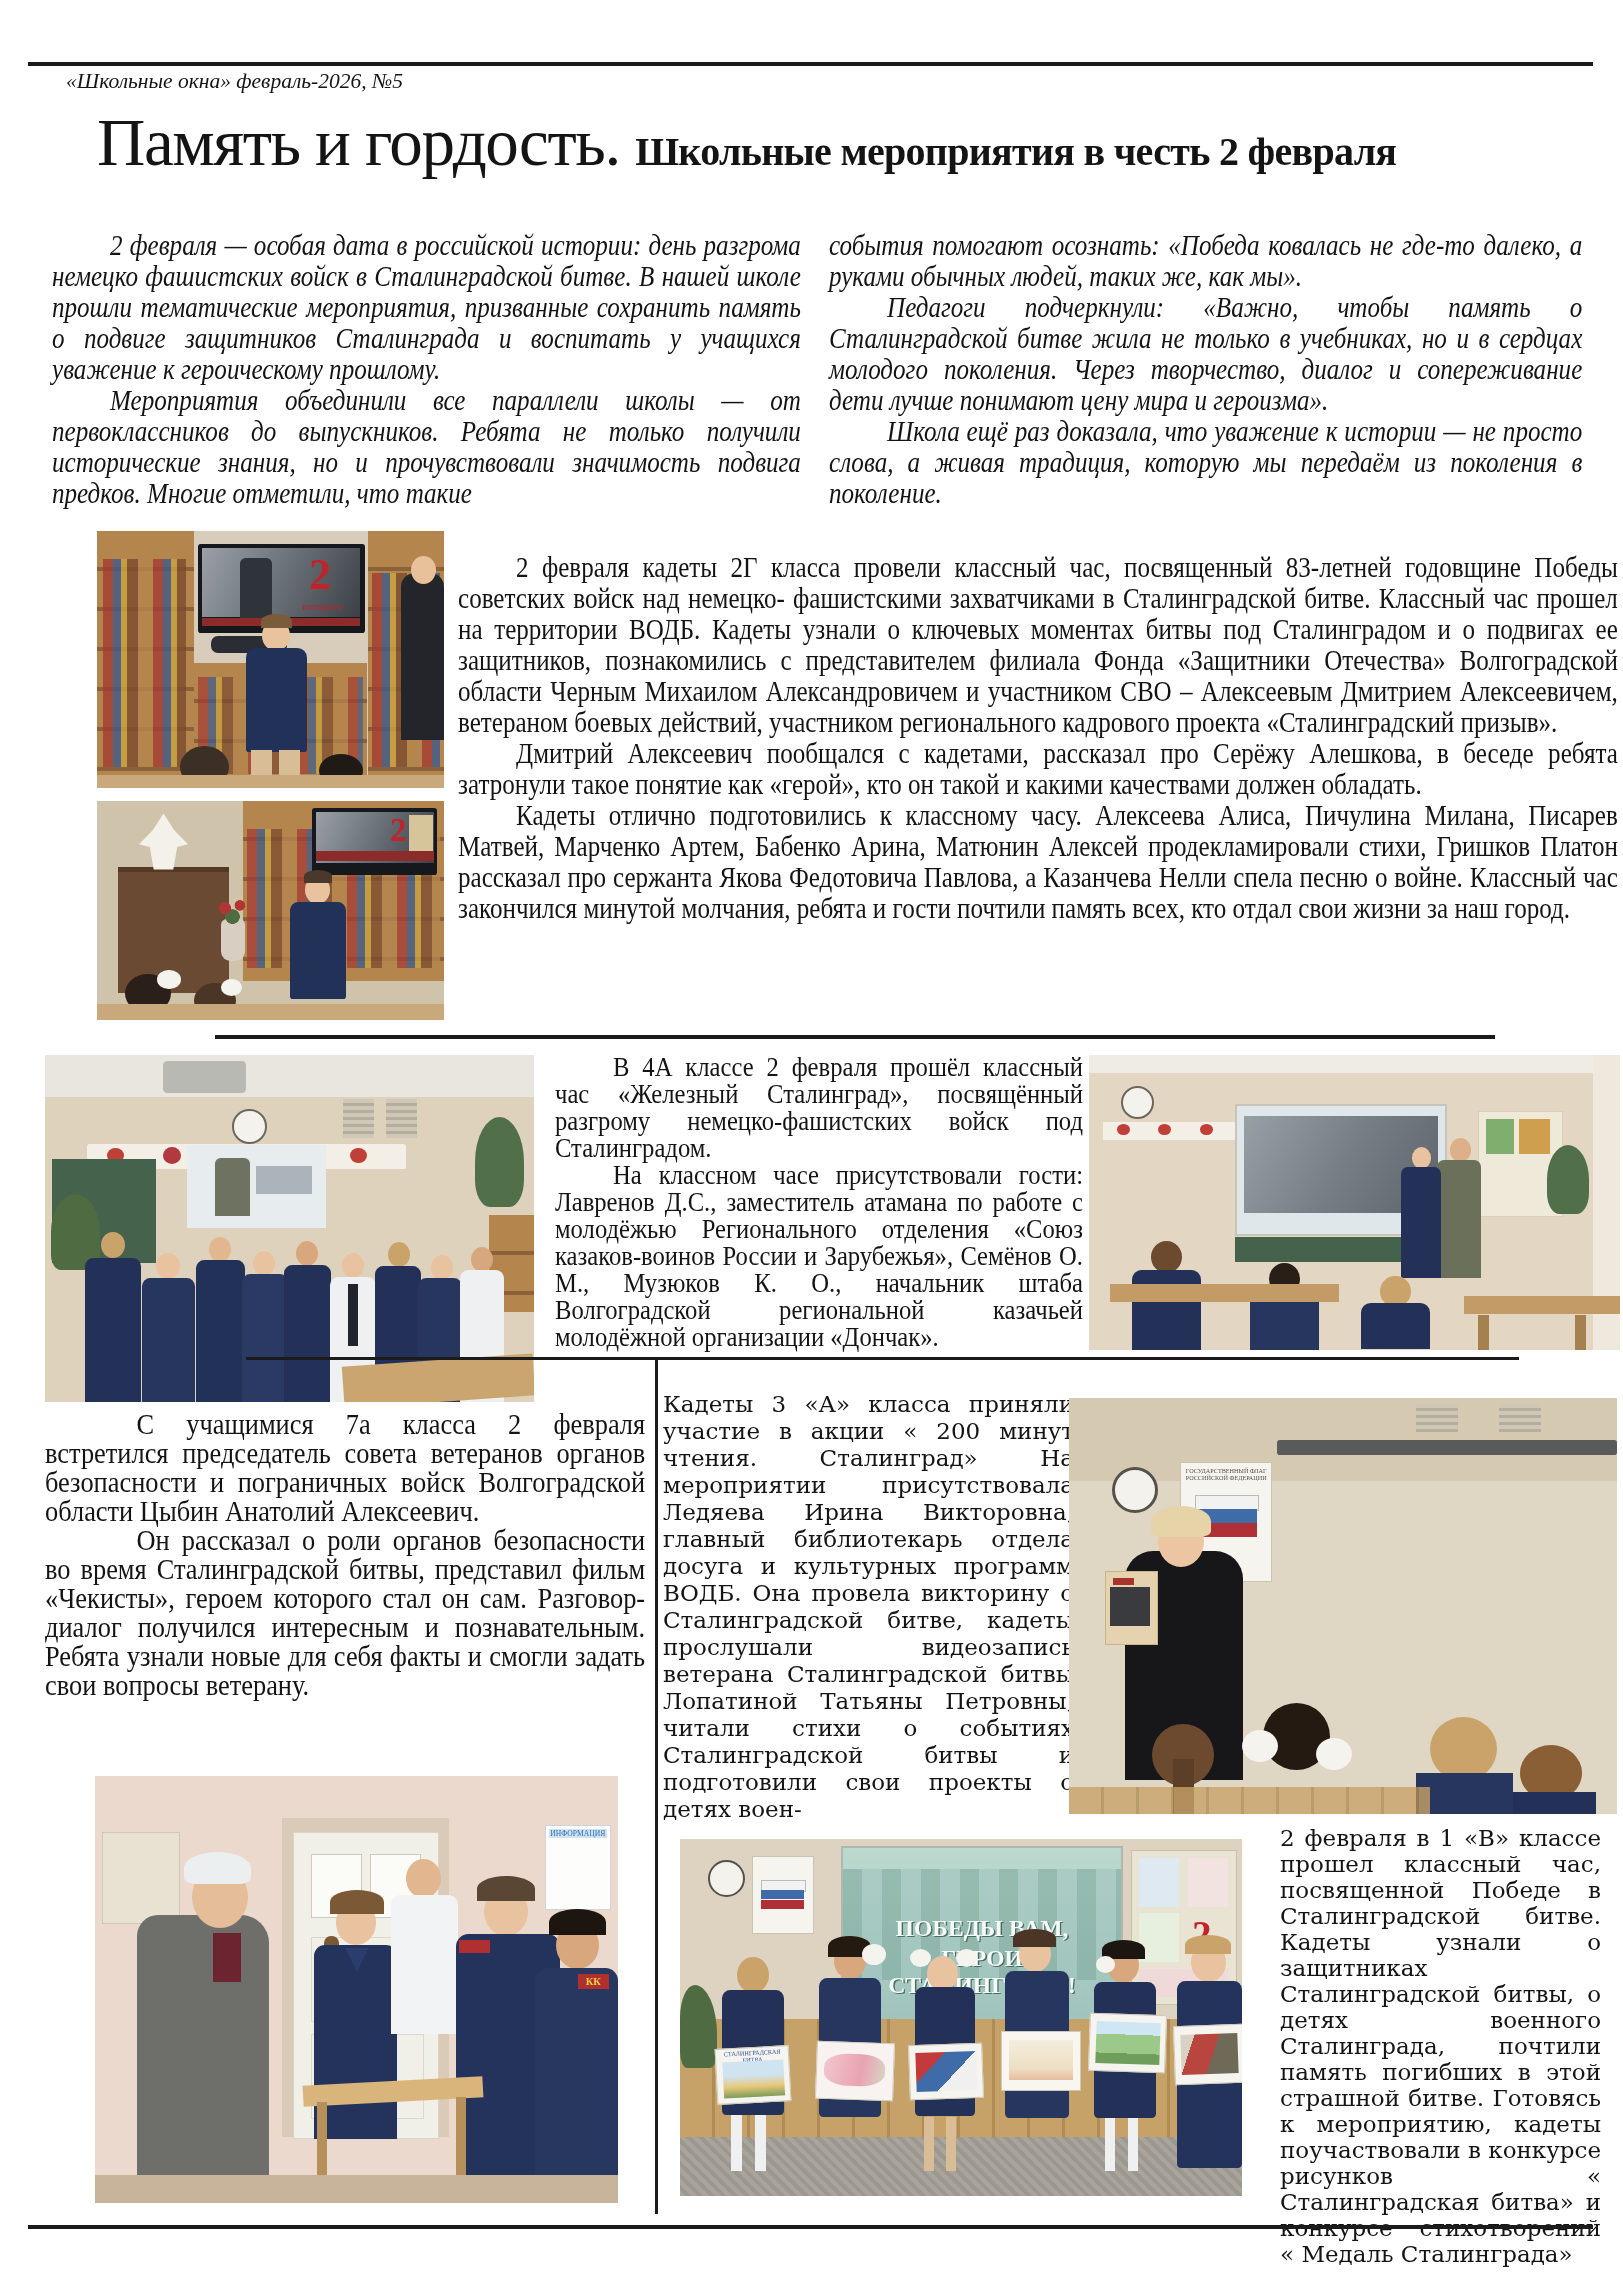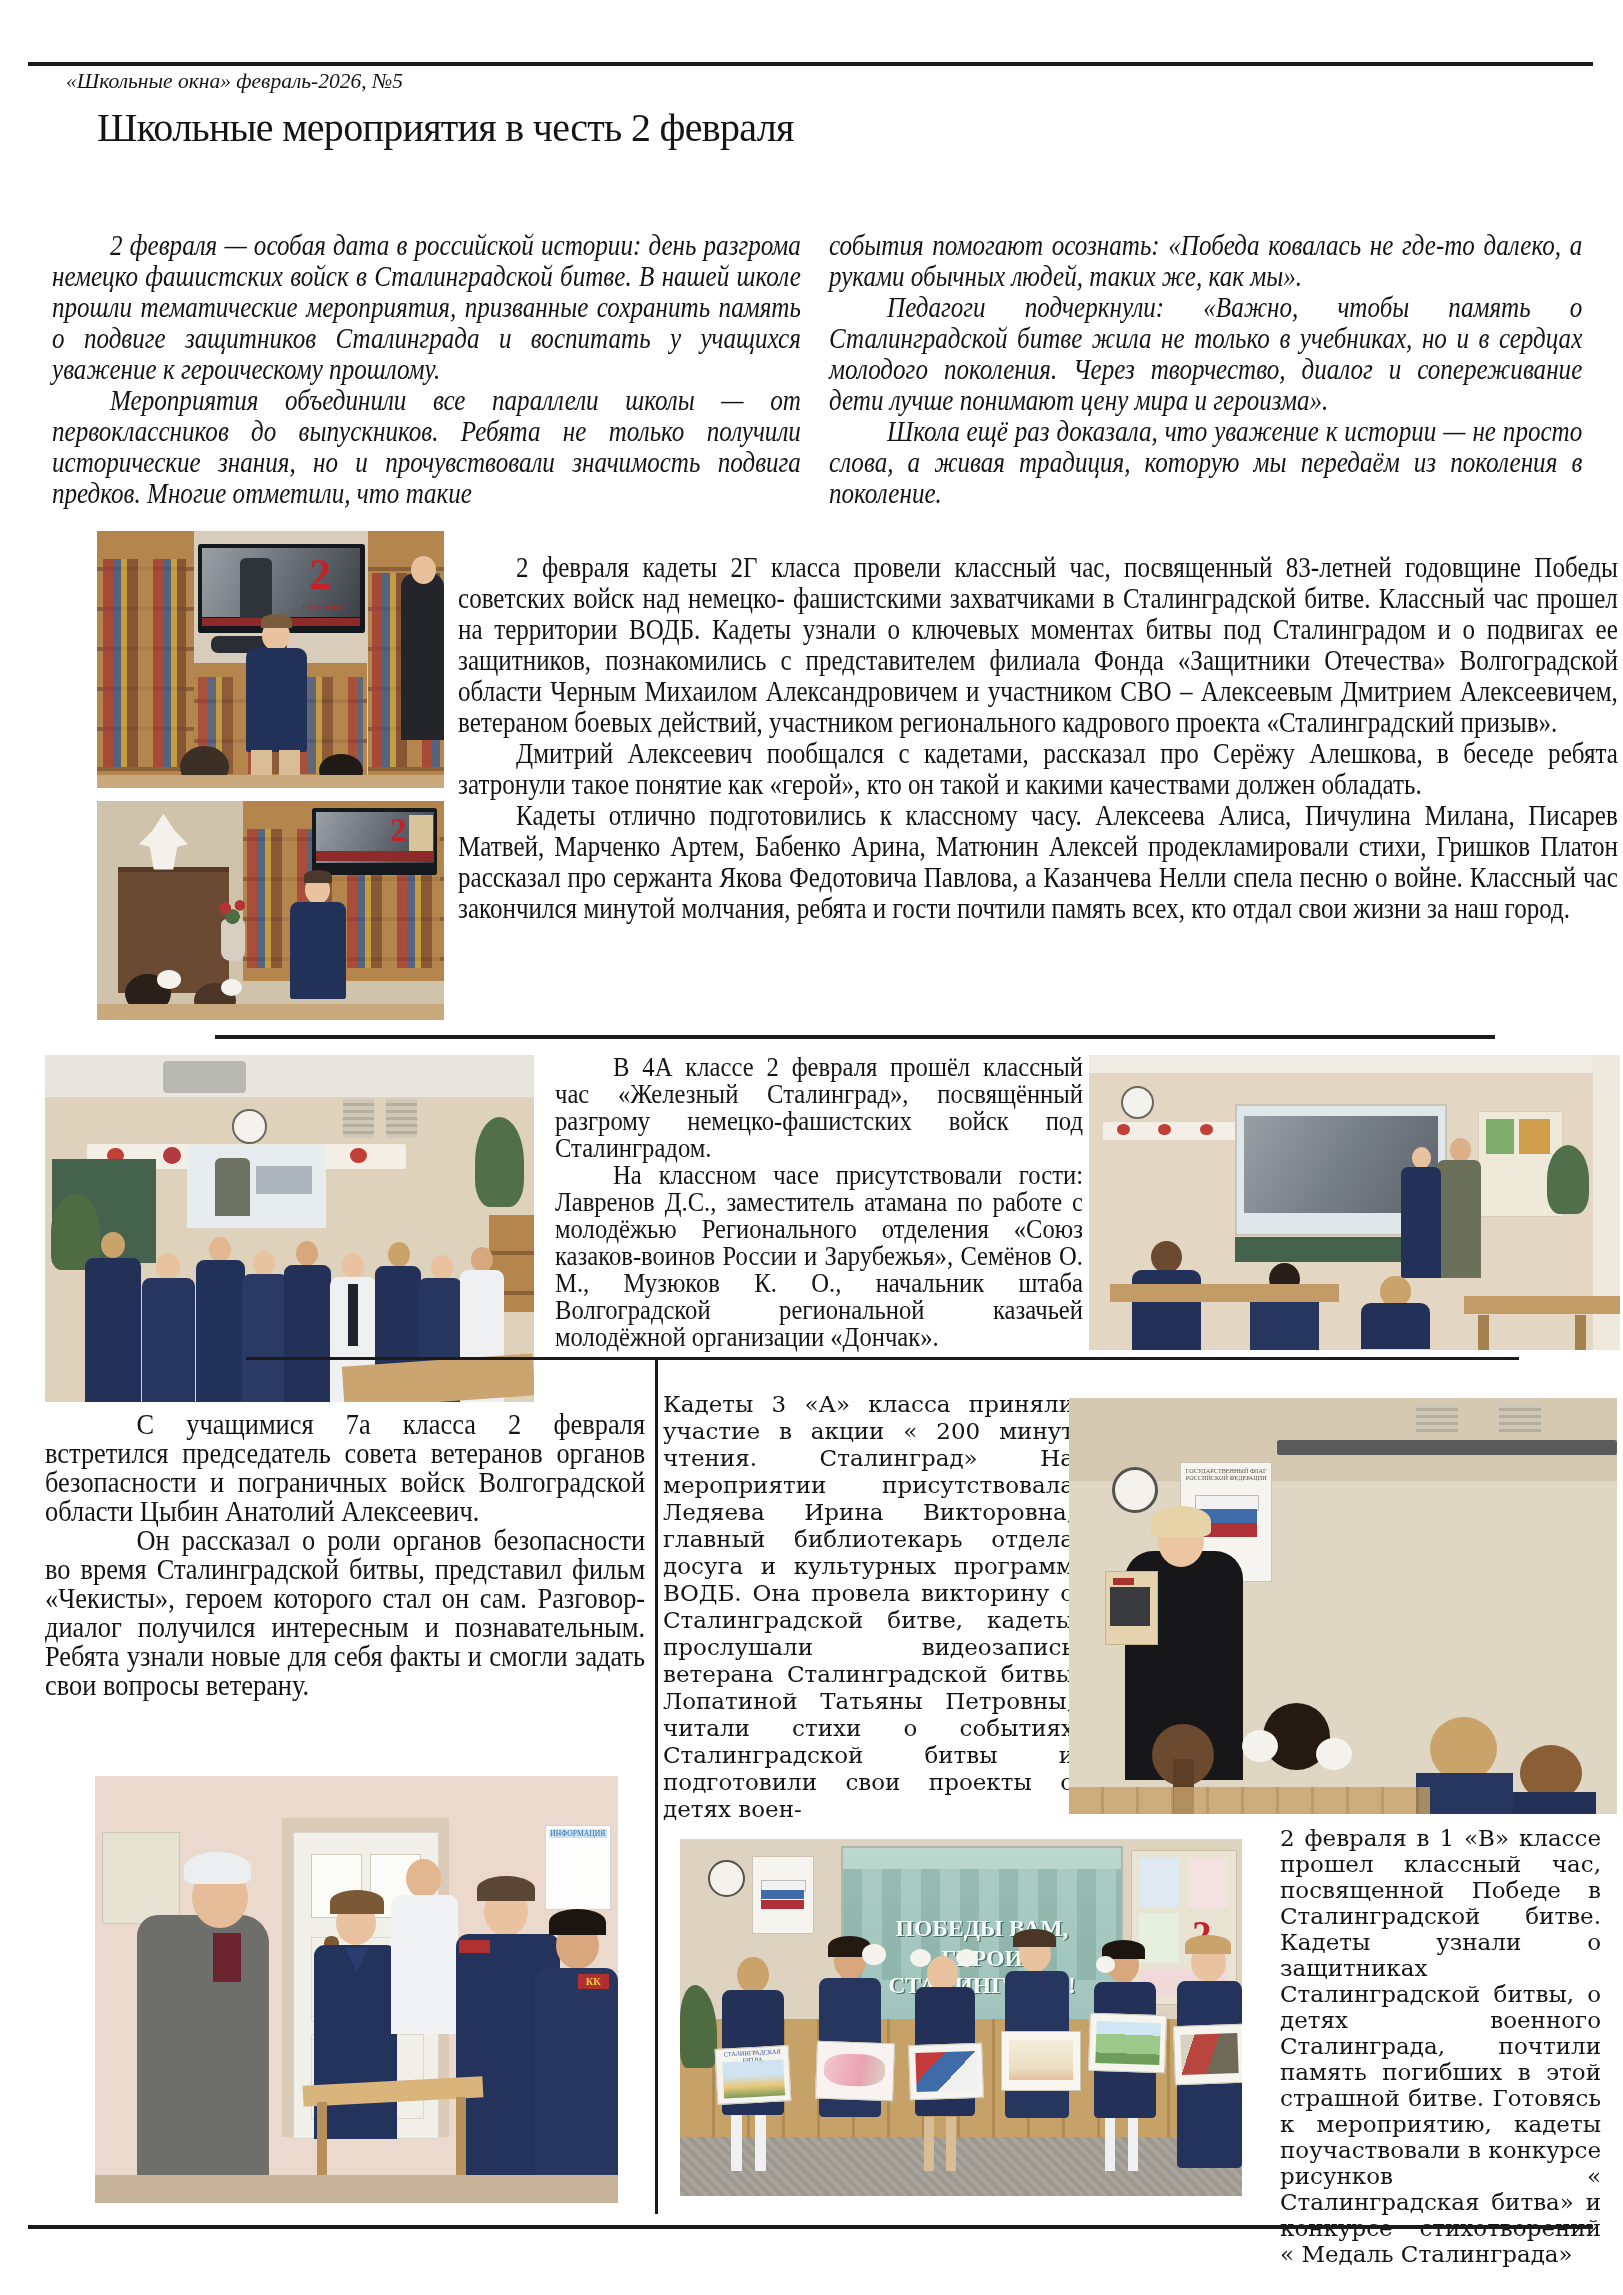--- a/index.html
+++ b/index.html
@@ -2,21 +2,21 @@
 <html style="font-size:11px"><head>
 <meta charset="utf-8">
 <style>
   html,body{margin:0;padding:0;background:#888;}
   .page{position:relative;width:1623px;height:2295px;background:#ffffff;
         font-family:"Liberation Serif",serif;color:#141414;overflow:hidden;}
   .a{position:absolute;}
   .rule{background:#1b1b1b;}
   .masthead{font-style:italic;font-size:21.5px;}
   .headline-title{font-size:67px;letter-spacing:-1.4px;}
-  .headline-sub{font-size:40px;font-weight:400;letter-spacing:-0.7px;}
+  .headline-sub{font-size:40px;font-weight:700;letter-spacing:-0.7px;}
   .txt{text-align:justify;}
   .cond{transform-origin:0 0;transform:scaleX(0.88);}
   .intro{font-style:italic;font-size:28.5px;line-height:31px;}
   .body-a{font-size:28.5px;line-height:31px;}
   .body-c{font-size:30px;line-height:29px;}
   .wide{font-family:"DejaVu Serif",serif;font-size:23px;line-height:27px;}
   .wide2{font-family:"DejaVu Serif",serif;font-size:23px;line-height:26px;}
   p{margin:0;}
   .ind{text-indent:66px;}
   .ind2{text-indent:104px;}
@@ -33,20 +33,21 @@
 </style>
 </head>
 <body>
 
 <div class="page">
 
   <div class="a rule" style="left:28px;top:62px;width:1565px;height:3.5px;"></div>
   <div class="a masthead" style="left:66px;top:69px;">«Школьные окна» февраль-2026, №5</div>
 
   <div class="a" style="left:97px;top:104px;width:1499px;display:flex;align-items:baseline;gap:15.3px;white-space:nowrap;">
+    <span class="headline-title">Память и гордость.</span>
     <span class="headline-sub">Школьные мероприятия в честь 2 февраля</span>
   </div>
 
   <div class="a" style="left:52px;top:230px;width:749px;">
     <div class="cond txt intro" style="width:851px;">
       <p class="ind">2 февраля — особая дата в российской истории: день разгрома немецко фашистских войск в Сталинградской битве. В нашей школе прошли тематические мероприятия, призванные сохранить память о подвиге защитников Сталинграда и воспитать у учащихся уважение к героическому прошлому.</p>
       <p class="ind">Мероприятия объединили все параллели школы — от первоклассников до выпускников. Ребята не только получили исторические знания, но и прочувствовали значимость подвига предков. Многие отметили, что такие</p>
     </div>
   </div>
   <div class="a" style="left:829px;top:230px;width:753px;">

